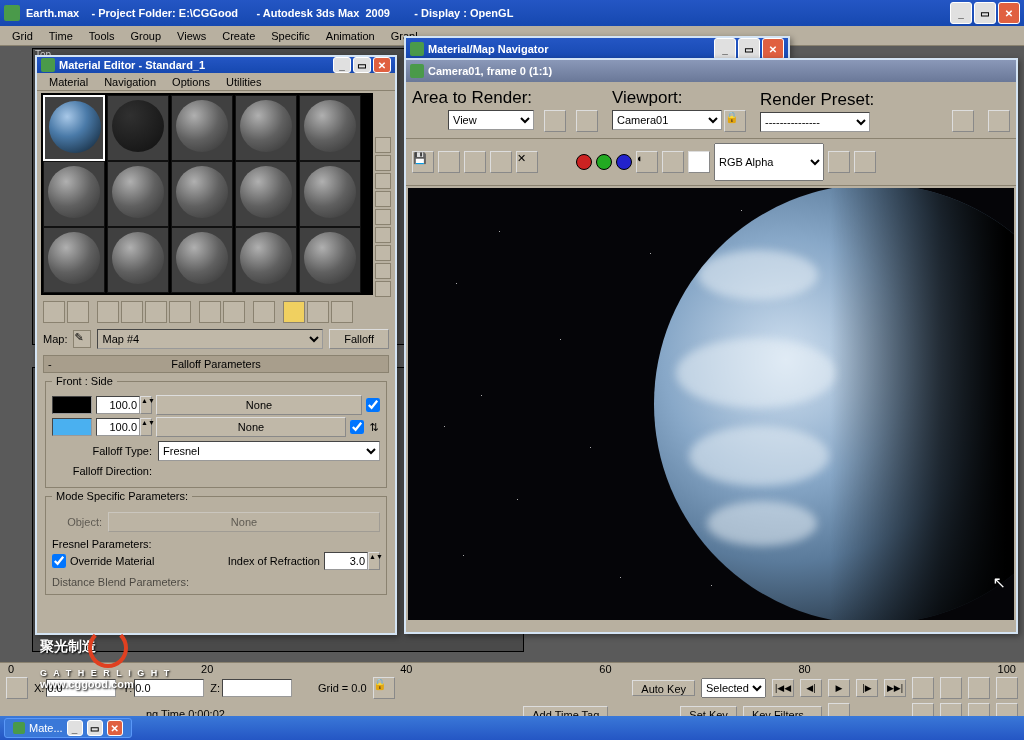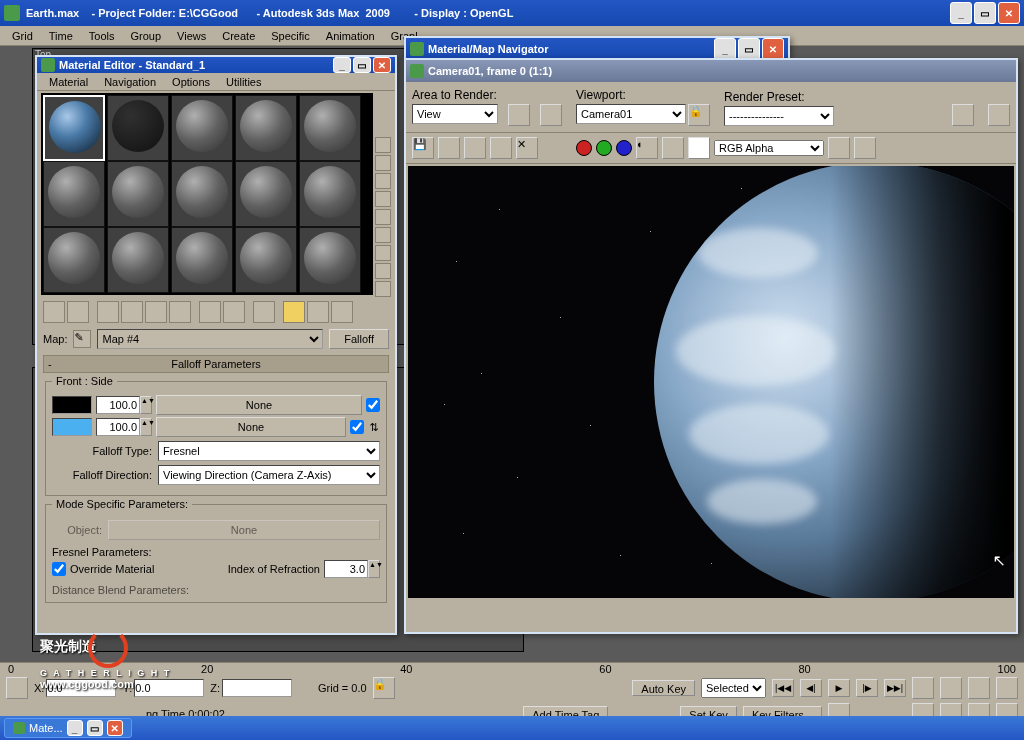--- a/index.html
+++ b/index.html
@@ -62,21 +62,21 @@
 .label-row label { text-align: right; width: 100px; }
 .label-row select { flex: 1; background: #fff; border: 1px inset #999; height: 20px; }
 
 
 .render-window { position: absolute; top: 36px; left: 404px; width: 614px; height: 576px; background: #b8b0a0; border: 2px solid #d4e4f4; box-shadow: 2px 2px 6px rgba(0,0,0,.4); }
 .render-window .titlebar { background: linear-gradient(#2456c4, #1648b0); color: #fff; height: 22px; display: flex; align-items: center; padding: 0 4px; font-weight: bold; }
 .render-window .titlebar .title-text { flex: 1; }
 .render-controls { padding: 4px 6px; border-bottom: 1px solid #8a8270; }
 .render-row { display: flex; gap: 14px; align-items: flex-end; margin: 2px 0; }
 .render-col { display: flex; flex-direction: column; gap: 2px; }
-.render-col label { font-size: 12px; }
+.render-col label { font-size: 17px; }
 .render-col select { background: #fff; border: 1px inset #999; height: 20px; width: 86px; }
 .render-toolbar { display: flex; gap: 4px; padding: 4px 6px; align-items: center; border-bottom: 1px solid #8a8270; }
 .rtb-btn { width: 22px; height: 22px; background: #c0b8a8; border: 1px outset #ddd; }
 .color-dot { width: 16px; height: 16px; border-radius: 50%; border: 1px solid #000; }
 .render-canvas { margin: 2px; background: #000; height: 432px; position: relative; overflow: hidden; }
 .starfield { position: absolute; inset: 0; background: #050508; }
 .star { position: absolute; width: 1px; height: 1px; background: #aaa; }
 .planet { position: absolute; right: -80px; top: 50%; transform: translateY(-50%); width: 440px; height: 440px; border-radius: 50%; background: radial-gradient(circle at 30% 40%, #d0e0f0, #88a8c8 30%, #5a7a9a 50%, #2a3a4a 70%, #000 85%); overflow: hidden; }
 .planet::after { content: ''; position: absolute; inset: 0; background: linear-gradient(90deg, transparent 40%, rgba(0,0,0,.7) 65%, #000 80%); }
 .cloud { position: absolute; background: rgba(240,245,250,.5); border-radius: 50%; filter: blur(4px); }
@@ -281,21 +281,20 @@
       <button class="wide-btn">None</button>
       <input type="checkbox" class="check" checked="" style="">
       <span style="width:12px;text-align:center;">⇅</span>
     </div>
     <div class="label-row">
       <label>Falloff Type:</label>
       <select><option>Fresnel</option></select>
     </div>
     <div class="label-row">
       <label>Falloff Direction:</label>
-      <select><option>Viewing Direction (Camera Z-Axis)</option></select>
     </div>
   </fieldset>
   <fieldset class="param-group">
     <legend>Mode Specific Parameters:</legend>
     <div class="label-row" style="opacity:.5;">
       <label style="width:50px;">Object:</label>
       <button class="wide-btn">None</button>
     </div>
     <div style="margin-top:6px;">Fresnel Parameters:</div>
     <div class="front-row">
@@ -314,21 +313,21 @@
 
 <div class="render-window" style="top:58px;">
   <div class="titlebar" style="background:linear-gradient(#8a98b8,#6a7898);">
     <span style="width:14px;height:14px;background:#4a9a4a;border-radius:2px;margin-right:4px;"></span>
     <span class="title-text">Camera01, frame 0 (1:1)</span>
   </div>
   <div class="render-controls">
     <div class="render-row">
       <div class="render-col">
         <label>Area to Render:</label>
-        <div style="display:flex;gap:10px;">
+        <div style="display:flex;gap:10px;margin-left:36px;">
           <select><option>View</option></select>
           <div class="rtb-btn"></div>
           <div class="rtb-btn"></div>
         </div>
       </div>
       <div class="render-col">
         <label>Viewport:</label>
         <div style="display:flex;gap:2px;">
           <select style="width:110px;"><option>Camera01</option></select>
           <div class="rtb-btn">🔒</div>
@@ -349,21 +348,21 @@
     <div class="rtb-btn"></div>
     <div class="rtb-btn"></div>
     <div class="rtb-btn">✕</div>
     <div style="width:30px;"></div>
     <div class="color-dot" style="background:#c22;"></div>
     <div class="color-dot" style="background:#2a2;"></div>
     <div class="color-dot" style="background:#22c;"></div>
     <div class="rtb-btn">◐</div>
     <div class="rtb-btn"></div>
     <div class="rtb-btn" style="background:#fff;"></div>
-    <select style="width:110px;height:16px;"><option>RGB Alpha</option></select>
+    <select style="width:110px;height:38px;"><option>RGB Alpha</option></select>
     <div class="rtb-btn"></div>
     <div class="rtb-btn"></div>
   </div>
   <div class="render-canvas">
     <div class="starfield">
       <div class="star" style="top:10%;left:15%;"></div>
         <div class="star" style="top:22%;left:8%;"></div>
       <div class="star" style="top:35%;left:25%;"></div>
         <div class="star" style="top:48%;left:12%;"></div>
       <div class="star" style="top:60%;left:30%;"></div>

